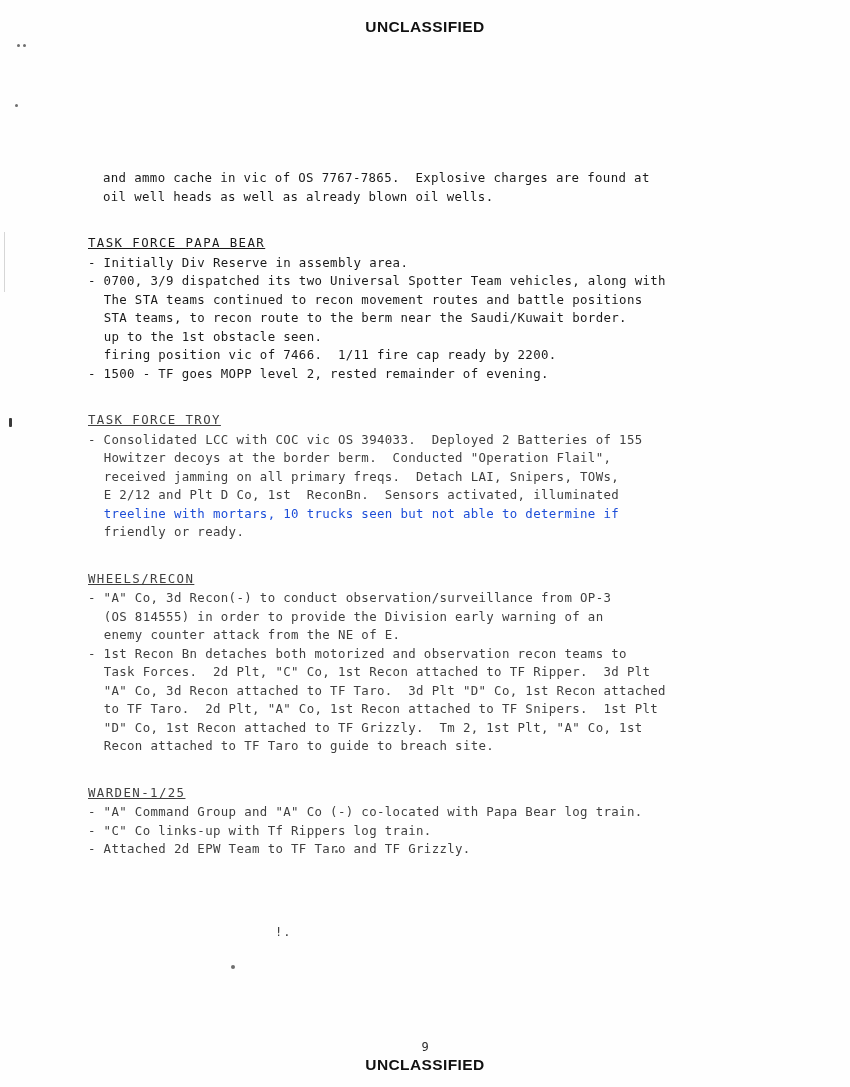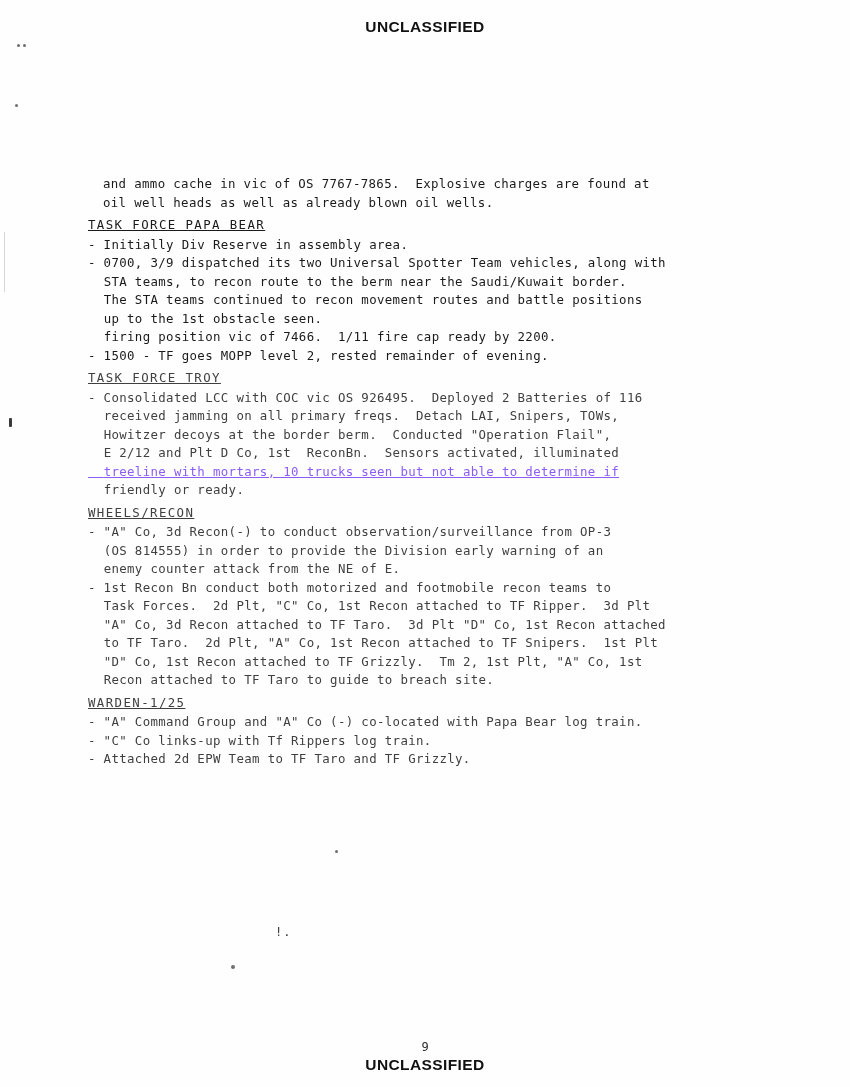--- a/index.html
+++ b/index.html
@@ -79,53 +79,52 @@
     left: 275px;
     top: 925px;
     font-family: "DejaVu Sans Mono", monospace;
     font-size: 12px;
     color: #3b3b3b;
     letter-spacing: 1px;
   }
   .content {
     position: absolute;
     left: 88px;
-    top: 175px;
+    top: 169px;
     width: 730px;
     font-size: 12.4px;
     line-height: 18.5px;
     letter-spacing: 0.35px;
   }
   .para {
     margin: 0 0 0 0;
     white-space: pre-wrap;
   }
   .para-indent {
     padding-left: 15px;
   }
   .section {
-    margin-top: 4px;
+    margin-top: 28px;
   }
   .section-title {
     text-decoration: underline;
     letter-spacing: 1.4px;
     font-size: 12.4px;
     margin-bottom: 1px;
   }
   .bullet-line {
     white-space: pre-wrap;
     padding-left: 15px;
     text-indent: -15px;
   }
   .faded {
     color: #3f3f3f;
   }
   .fadedmore {
-    color: #8b5cf6;
-    text-decoration: underline;
+    color: #1d4ed8;
   }
 </style>
 </head>
 <body>
 
 <div class="page">
 
   <div class="classification-top">UNCLASSIFIED</div>
 
   <span class="speck s1"></span>
@@ -140,43 +139,43 @@
 
   <div class="content">
 
     <div class="para para-indent">and ammo cache in vic of OS 7767-7865.  Explosive charges are found at</div>
     <div class="para para-indent">oil well heads as well as already blown oil wells.</div>
 
     <div class="section">
       <div class="section-title">TASK FORCE PAPA BEAR</div>
       <div class="bullet-line">- Initially Div Reserve in assembly area.</div>
       <div class="bullet-line">- 0700, 3/9 dispatched its two Universal Spotter Team vehicles, along with</div>
+      <div class="bullet-line">  The STA teams continued to recon movement routes and battle positions</div>
       <div class="bullet-line">  STA teams, to recon route to the berm near the Saudi/Kuwait border.</div>
-      <div class="bullet-line">  The STA teams continued to recon movement routes and battle positions</div>
       <div class="bullet-line">  up to the 1st obstacle seen.</div>
       <div class="bullet-line">  firing position vic of 7466.  1/11 fire cap ready by 2200.</div>
       <div class="bullet-line">- 1500 - TF goes MOPP level 2, rested remainder of evening.</div>
     </div>
 
     <div class="section faded">
       <div class="section-title">TASK FORCE TROY</div>
-      <div class="bullet-line">- Consolidated LCC with COC vic OS 926495.  Deployed 2 Batteries of 116</div>
+      <div class="bullet-line">- Consolidated LCC with COC vic OS 394033.  Deployed 2 Batteries of 155</div>
+      <div class="bullet-line">  Howitzer decoys at the border berm.  Conducted "Operation Flail",</div>
       <div class="bullet-line">  received jamming on all primary freqs.  Detach LAI, Snipers, TOWs,</div>
-      <div class="bullet-line">  Howitzer decoys at the border berm.  Conducted "Operation Flail",</div>
       <div class="bullet-line">  E 2/12 and Plt D Co, 1st  ReconBn.  Sensors activated, illuminated</div>
       <div class="bullet-line fadedmore">  treeline with mortars, 10 trucks seen but not able to determine if</div>
       <div class="bullet-line">  friendly or ready.</div>
     </div>
 
     <div class="section faded">
       <div class="section-title">WHEELS/RECON</div>
       <div class="bullet-line">- "A" Co, 3d Recon(-) to conduct observation/surveillance from OP-3</div>
       <div class="bullet-line">  (OS 814555) in order to provide the Division early warning of an</div>
       <div class="bullet-line">  enemy counter attack from the NE of E.</div>
-      <div class="bullet-line">- 1st Recon Bn conduct both motorized and footmobile recon teams to</div>
+      <div class="bullet-line">- 1st Recon Bn detaches both motorized and observation recon teams to</div>
       <div class="bullet-line">  Task Forces.  2d Plt, "C" Co, 1st Recon attached to TF Ripper.  3d Plt</div>
       <div class="bullet-line">  "A" Co, 3d Recon attached to TF Taro.  3d Plt "D" Co, 1st Recon attached</div>
       <div class="bullet-line">  to TF Taro.  2d Plt, "A" Co, 1st Recon attached to TF Snipers.  1st Plt</div>
       <div class="bullet-line">  "D" Co, 1st Recon attached to TF Grizzly.  Tm 2, 1st Plt, "A" Co, 1st</div>
       <div class="bullet-line">  Recon attached to TF Taro to guide to breach site.</div>
     </div>
 
     <div class="section faded">
       <div class="section-title">WARDEN-1/25</div>
       <div class="bullet-line">- "A" Command Group and "A" Co (-) co-located with Papa Bear log train.</div>

